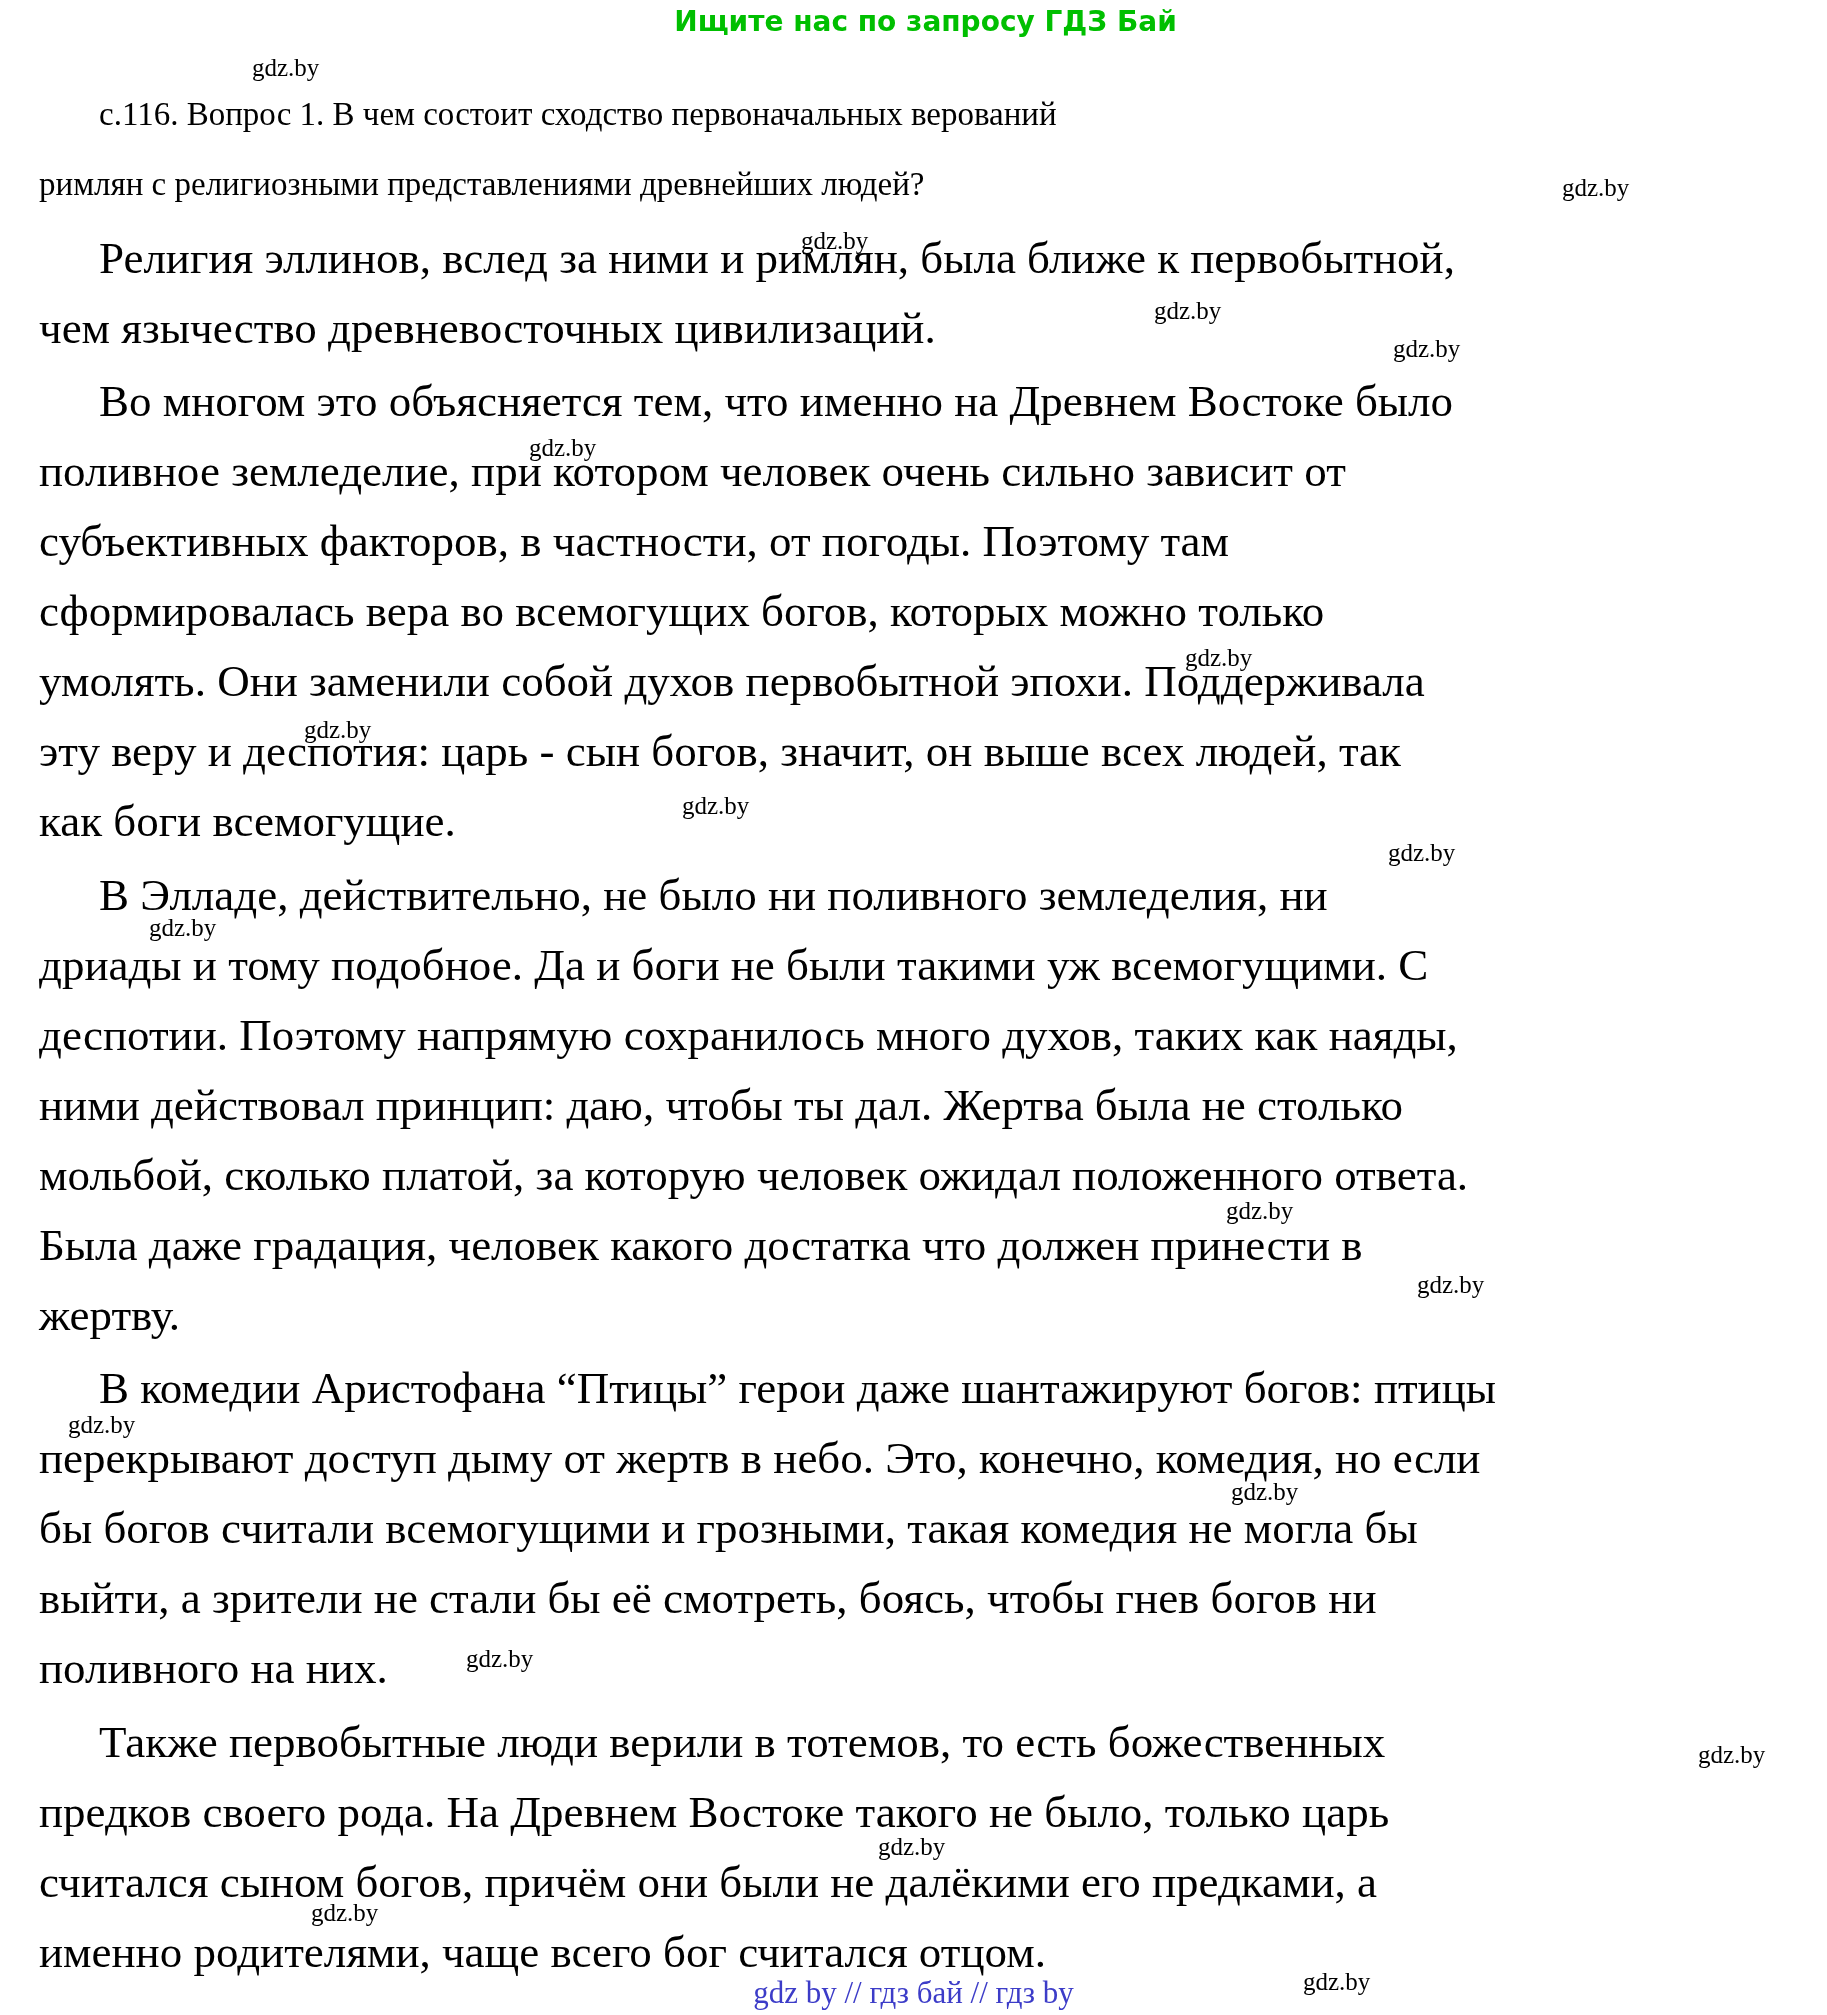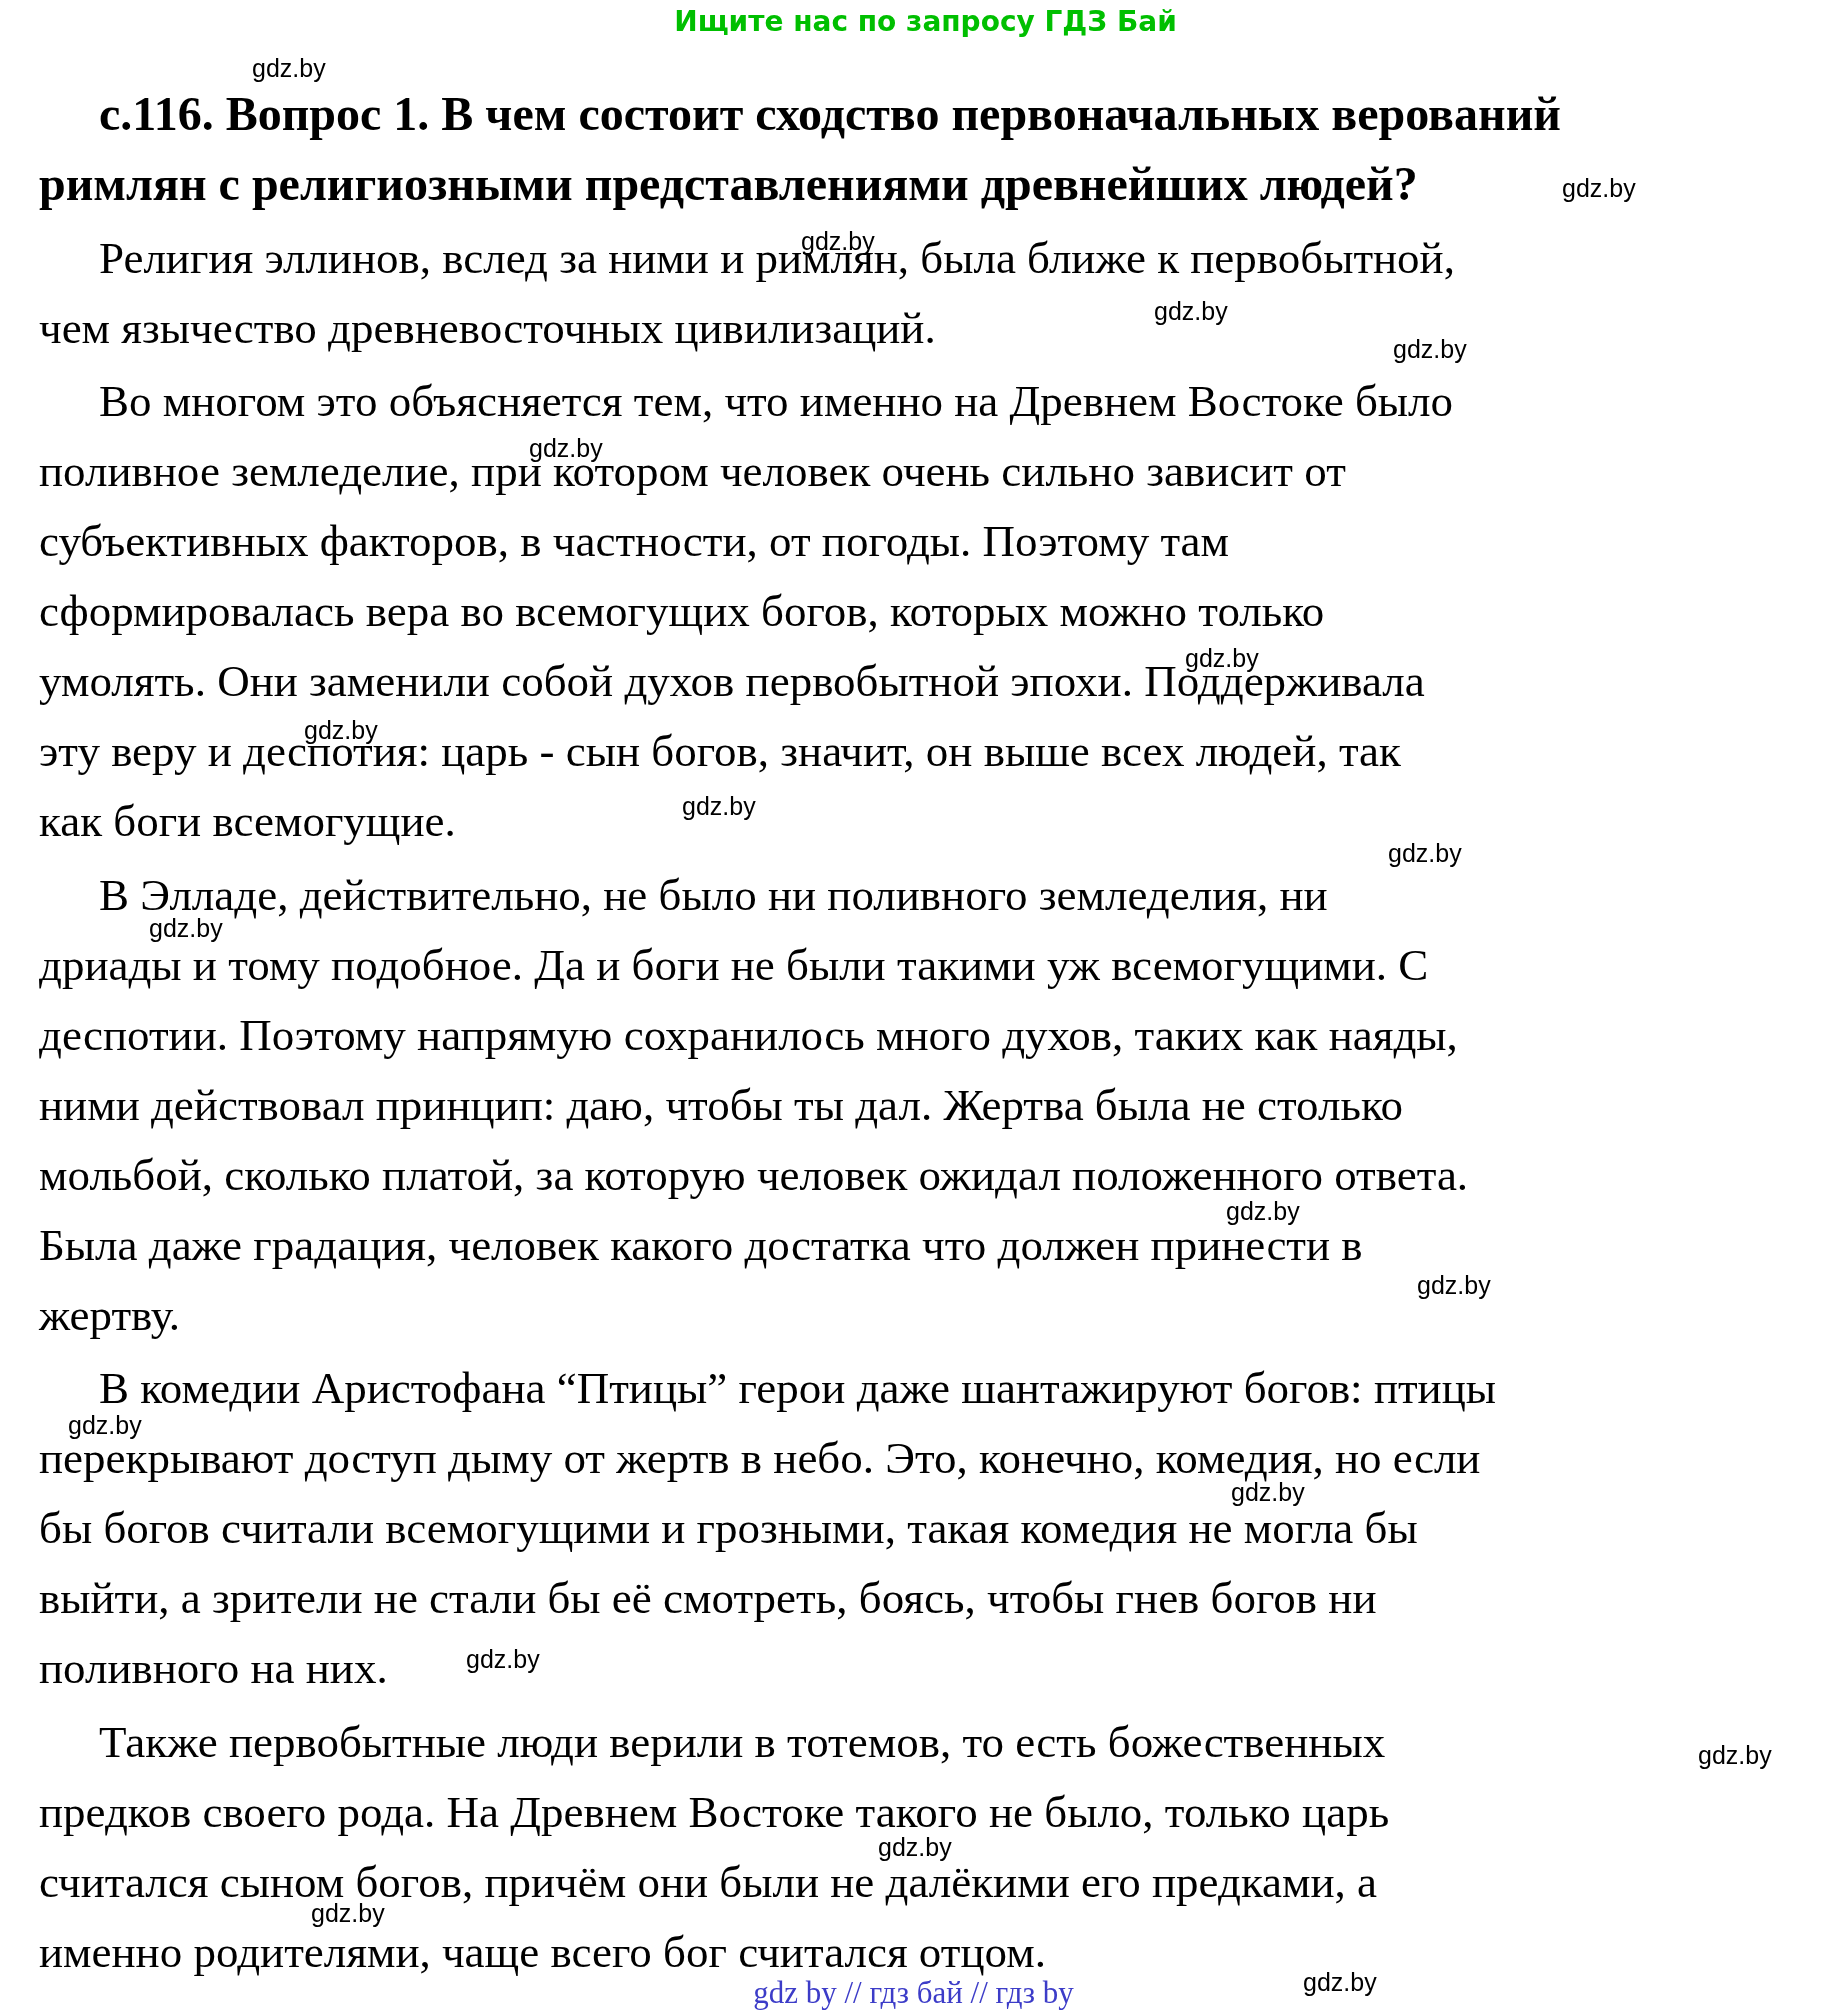--- a/index.html
+++ b/index.html
@@ -16,34 +16,34 @@
     position:absolute;
     top:5.4px;left:12px;width:100%;
     text-align:center;
     font-family:"DejaVu Sans","Liberation Sans",sans-serif;
     font-size:28px;
     font-weight:bold;
     color:#00bf00;
   }
   .wm{
     position:absolute;
-    font-family:Liberation Sans, sans-serif;
+    font-family:Liberation Serif, serif;
     font-size:25px;
     color:#000000;
     white-space:nowrap;
   }
   .content{
     position:absolute;
     top:79px;
     left:39px;
     width:1755px;
     font-size:45px;
     line-height:70px;
   }
-  .title{font-weight:bold;font-size:48px;}
+  .title{font-weight:normal;font-size:33px;}
   .para{margin-top:3.6px;}
   .line{white-space:nowrap;}
   .indent{padding-left:60px;}
   .footer{
     position:absolute;
     bottom:3.6px;left:0;width:100%;
     text-align:center;
     font-family:"Liberation Serif","DejaVu Serif",serif;
     font-size:31px;
     color:#3c3cc8;

